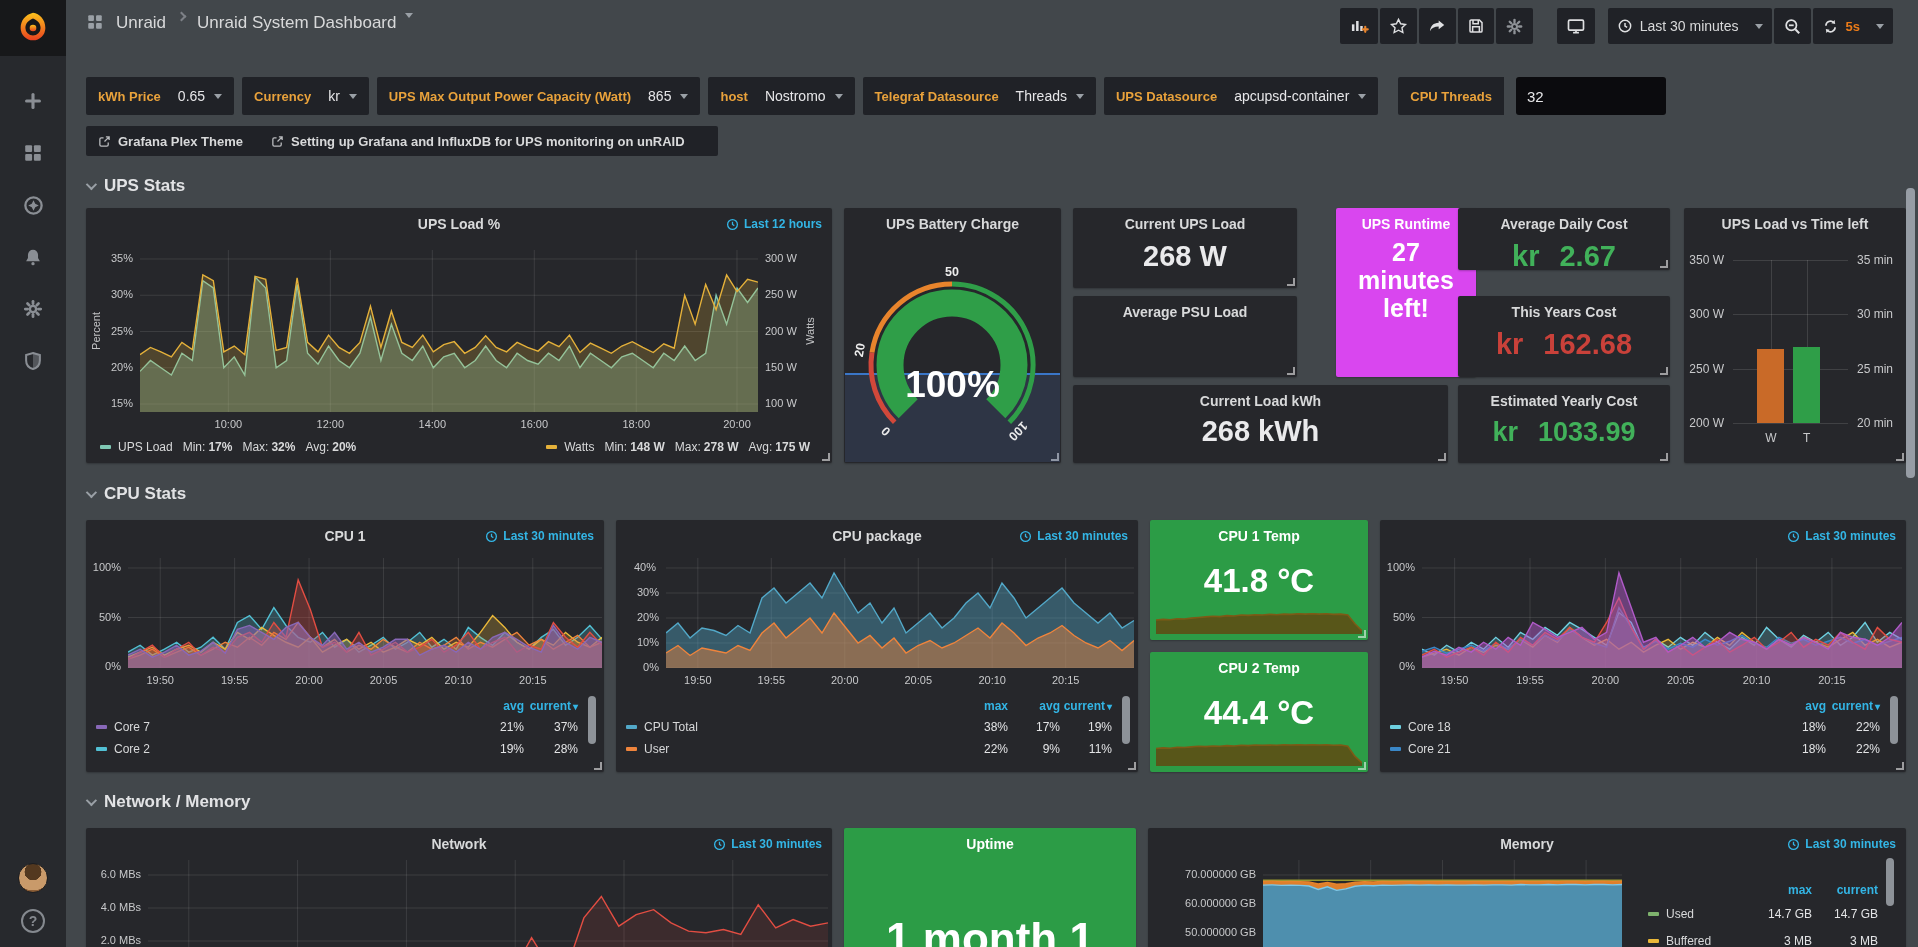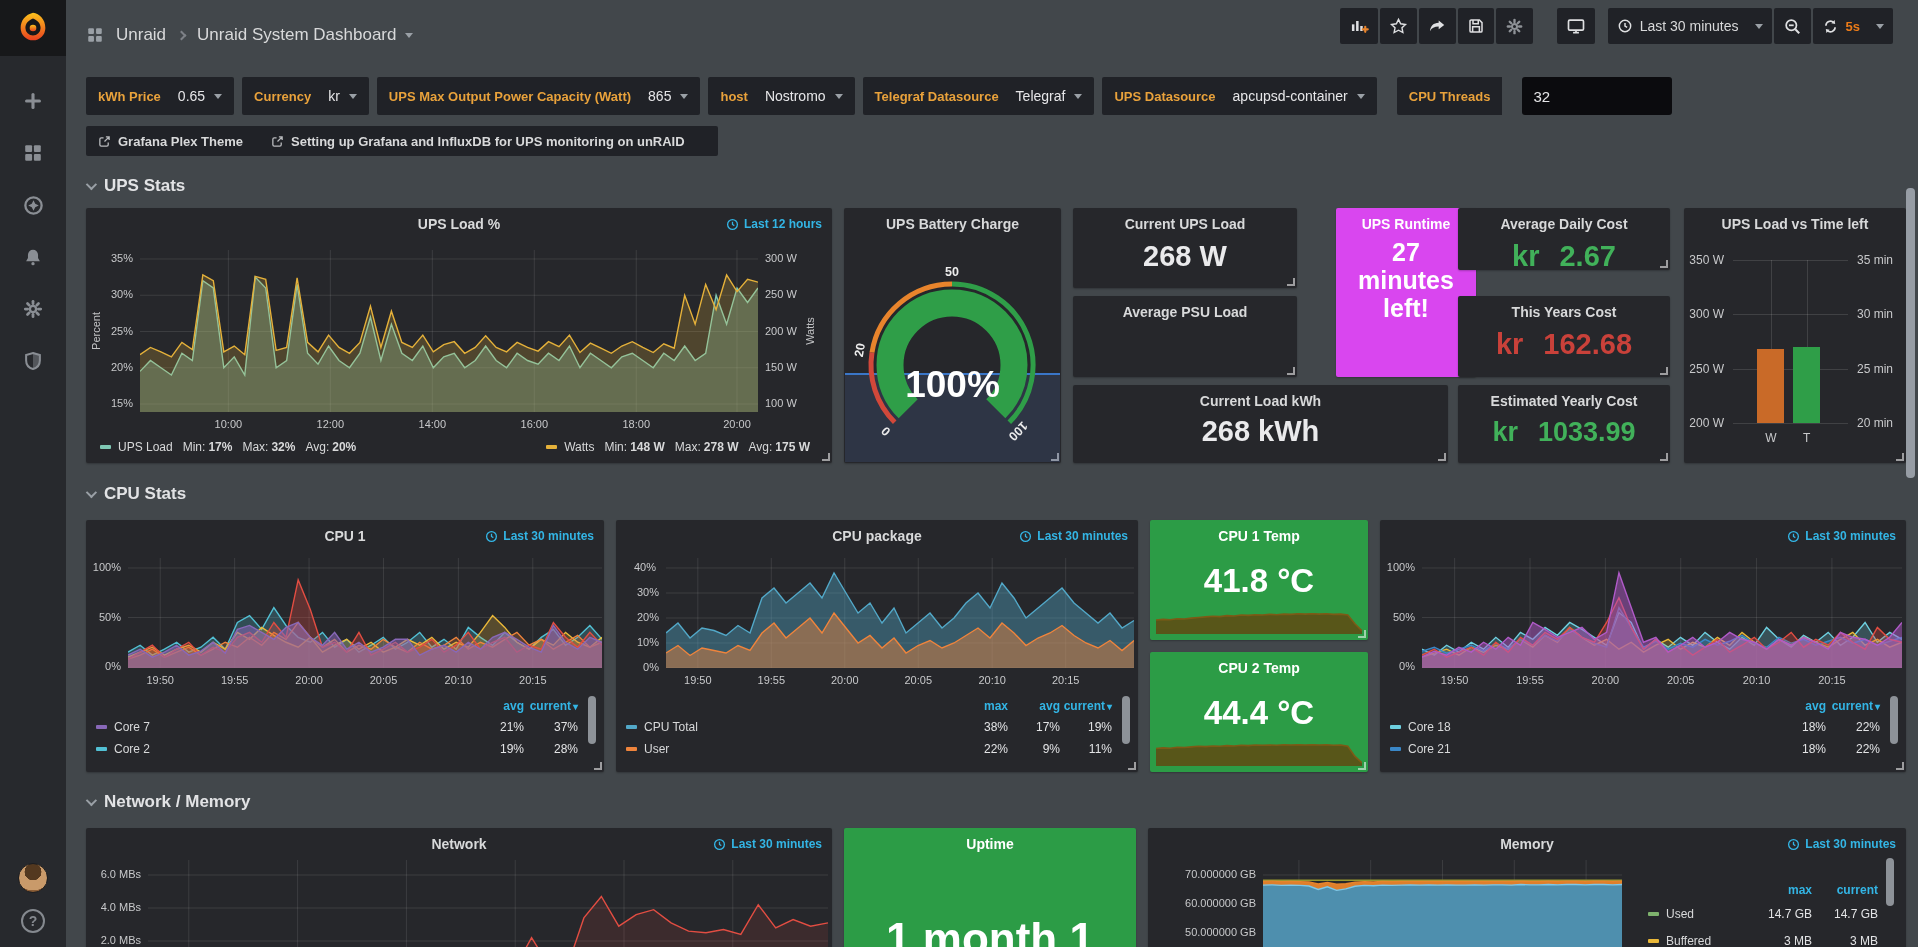--- a/index.html
+++ b/index.html
@@ -11,21 +11,21 @@
   .logo-box { width:66px; height:56px; background:#17181a; display:flex; align-items:center; justify-content:center; cursor:pointer; }
   .side-icons { display:flex; flex-direction:column; align-items:center; gap:18px; margin-top:28px; }
   .side-btn { width:34px; height:34px; display:flex; align-items:center; justify-content:center; cursor:pointer; }
   .side-bottom { position:absolute; bottom:14px; left:0; width:66px; display:flex; flex-direction:column; align-items:center; gap:16px; }
   .avatar { width:30px; height:30px; border-radius:50%; cursor:pointer;
             background:radial-gradient(circle at 50% 28%, #53381f 0 34%, #c99a6a 35% 75%, #8a5d36 76%); border:1px solid #1c1d20; }
   .help-circle { width:24px; height:24px; border-radius:50%; border:2px solid #85898f; color:#85898f;
                  font-size:14px; font-weight:700; display:flex; align-items:center; justify-content:center; cursor:pointer; }
   
   .topnav { position:absolute; left:66px; top:0; right:0; height:52px; }
-  .breadcrumb { position:absolute; left:20px; top:13px; display:flex; align-items:center; font-size:17px; color:#d8d9da;margin-top:12px; }
+  .breadcrumb { position:absolute; left:20px; top:13px; display:flex; align-items:flex-start; font-size:17px; color:#d8d9da; }
   .bc-icon { margin-right:12px; display:flex; cursor:pointer; }
   .bc-app { cursor:pointer; }
   .bsep { width:7px; height:7px; border-right:2px solid #7d8187; border-bottom:2px solid #7d8187;
           transform:rotate(-45deg); margin:0 12px; }
   .bc-page { cursor:pointer; }
   .tri-down { width:0; height:0; border-left:4px solid transparent; border-right:4px solid transparent;
               border-top:5px solid #9aa0a6; margin-left:9px; }
   .nav-actions { position:absolute; right:25px; top:8px; display:flex; align-items:center; }
   .nav-chip { height:36px; background:#202227; border-radius:2px; display:flex; align-items:center;
               justify-content:center; padding:0 9px; cursor:pointer; margin-left:2px; }
@@ -297,30 +297,30 @@
       <span class="var-value">865</span>
       <span class="crt"></span>
     </div>
     <div class="var-chip">
       <span class="var-label">host</span>
       <span class="var-value">Nostromo</span>
       <span class="crt"></span>
     </div>
     <div class="var-chip">
       <span class="var-label">Telegraf Datasource</span>
-      <span class="var-value">Telegraf</span>
+      <span class="var-value">Threads</span>
       <span class="crt"></span>
     </div>
     <div class="var-chip">
       <span class="var-label">UPS Datasource</span>
       <span class="var-value">apcupsd-container</span>
       <span class="crt"></span>
     </div>
     <div class="var-chip" style="padding-right:0;background:transparent;">
-      <span class="var-label" style="background:#202227;align-self:stretch;display:flex;align-items:center;padding:0 12px;margin-right:16px;border-radius:2px 0 0 2px;">CPU Threads</span>
+      <span class="var-label" style="background:#202227;align-self:stretch;display:flex;align-items:center;padding:0 12px;margin-right:8px;border-radius:2px 0 0 2px;">CPU Threads</span>
       <input class="var-input" value="32" style="">
     </div>
   </div>
 
   <div class="links-row">
     <a class="dash-link">
       <svg width="13" height="13" viewBox="0 0 14 14">
         <path d="M6 3H3.5A1.5 1.5 0 0 0 2 4.5v6A1.5 1.5 0 0 0 3.5 12h6a1.5 1.5 0 0 0 1.5-1.5V8" fill="none" stroke="#b9bbbe" stroke-width="1.4"></path>
         <path d="M8.5 2H12v3.5M12 2L7 7" fill="none" stroke="#b9bbbe" stroke-width="1.4"></path>
         </svg>

